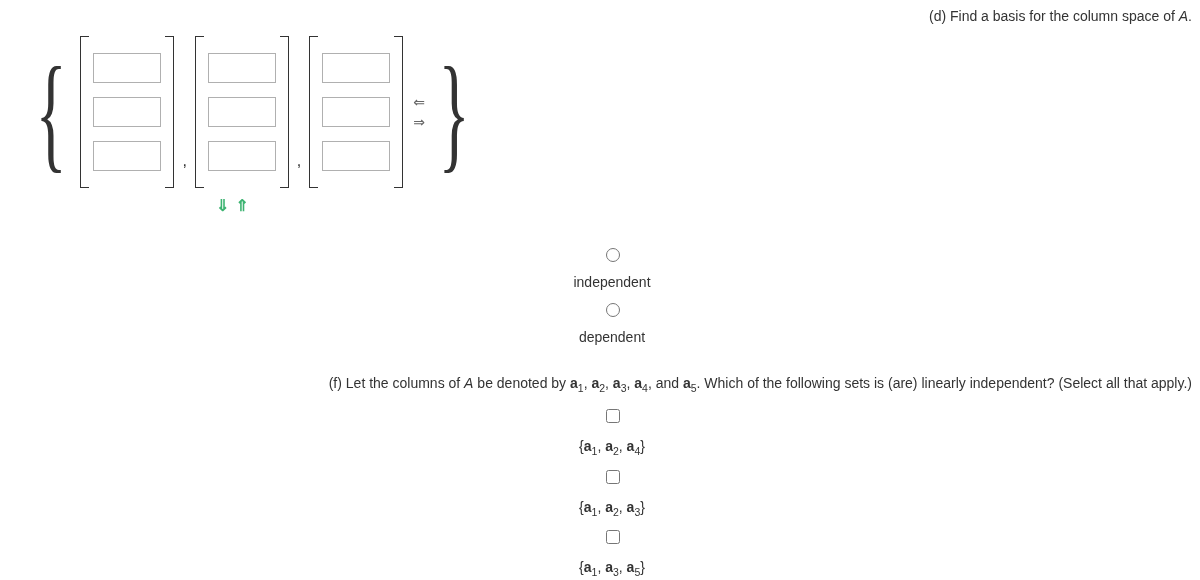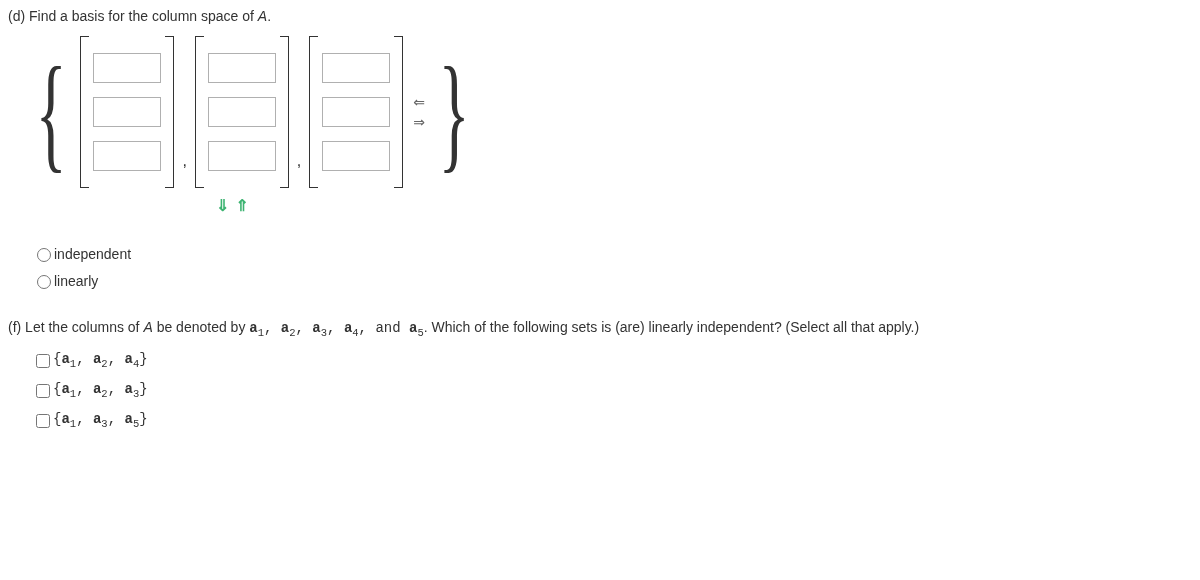--- a/index.html
+++ b/index.html
@@ -8,20 +8,21 @@
     color: #333;
     margin: 0;
     padding: 8px 8px 20px 8px;
     background: #fff;
   }
   .part {
     margin-bottom: 30px;
   }
   .part-label {
     margin-bottom: 12px;
+    text-align: right;
   }
   .italic-var {
     font-style: italic;
   }
   .basis-wrapper {
     display: flex;
     flex-direction: column;
     align-items: flex-start;
     margin-left: 20px;
   }
@@ -97,29 +98,30 @@
     cursor: pointer;
     font-size: 16px;
   }
   .option-list {
     margin-top: 6px;
     margin-left: 24px;
   }
   .option-row {
     display: flex;
     align-items: center;
-    gap: 0;
+    gap: 12px;
     margin-bottom: 10px;
+    flex-direction: column;
   }
   .radio, .checkbox {
     width: 14px;
     height: 14px;
   }
   .math-set {
-    font-family: Liberation Mono, monospace;
+    font-family: Liberation Sans, sans-serif;
   }
   .bold-a { font-weight: bold; }
   sub { font-size: 0.75em; }
 </style>
 </head>
 <body>
 
 <div class="part">
   <div class="part-label">
     <span>(d) Find a basis for the column space of </span><span class="italic-var">A</span><span>.</span>
@@ -177,21 +179,21 @@
 </div>
 
 <div class="part">
   <div class="option-list">
     <div class="option-row">
       <input type="radio" name="partE" class="radio" style="">
       <span>independent</span>
     </div>
     <div class="option-row">
       <input type="radio" name="partE" class="radio" style="">
-      <span>linearly</span>
+      <span>dependent</span>
     </div>
   </div>
 </div>
 
 <div class="part">
   <div class="part-label">
     <span>(f) Let the columns of </span><span class="italic-var">A</span><span> be denoted by </span><span class="math-set"><span class="bold-a">a</span><sub>1</sub>, <span class="bold-a">a</span><sub>2</sub>, <span class="bold-a">a</span><sub>3</sub>, <span class="bold-a">a</span><sub>4</sub>, and <span class="bold-a">a</span><sub>5</sub></span><span>. Which of the following sets is (are) linearly independent? (Select all that apply.)</span>
   </div>
   <div class="option-list">
     <div class="option-row">

